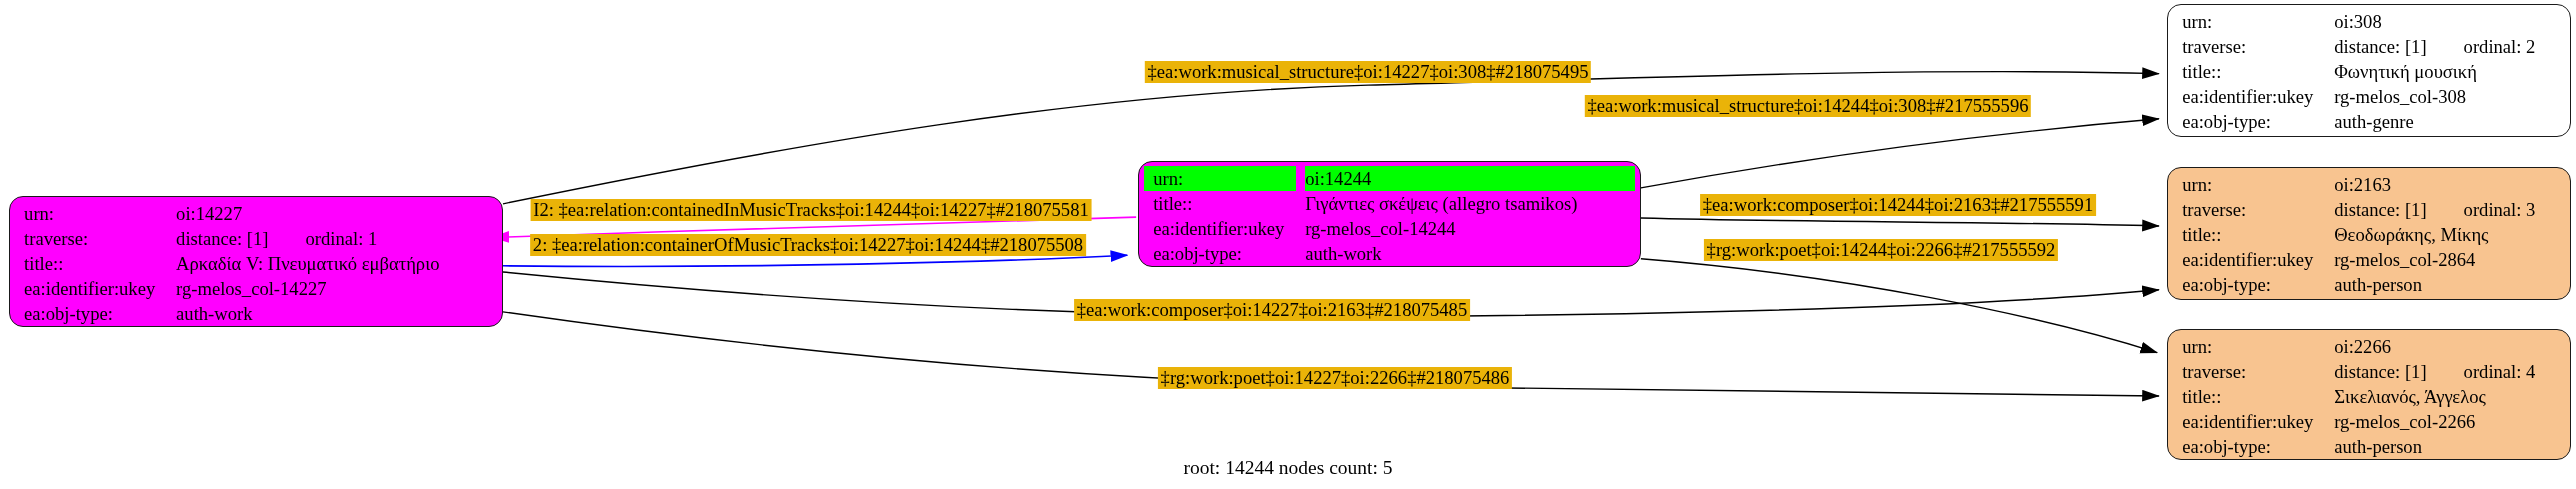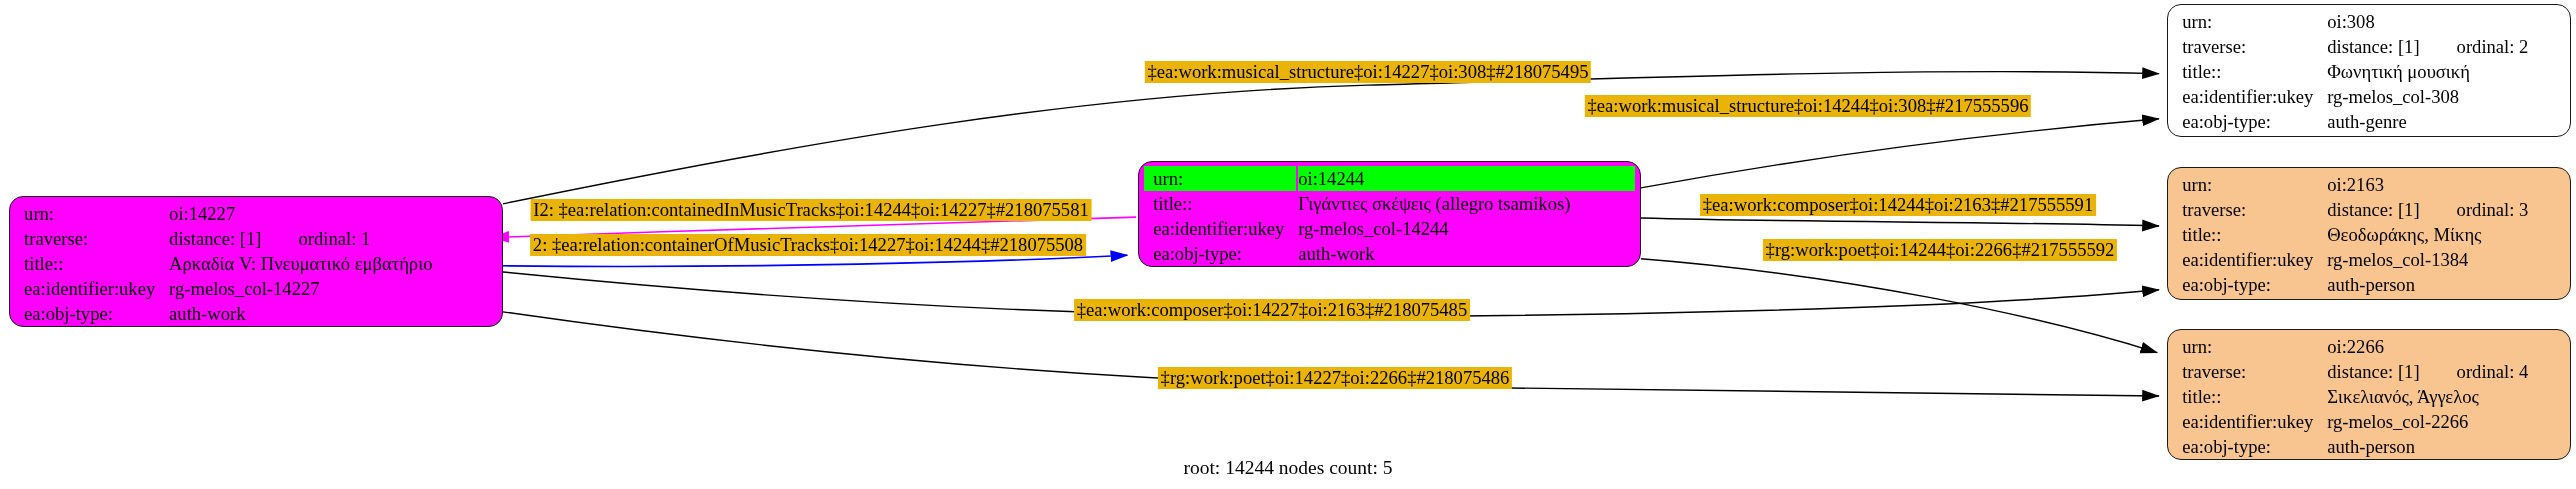--- a/index.html
+++ b/index.html
@@ -16,21 +16,21 @@
     border:1.8px solid #1a1a1a;
     border-radius:14px;
     box-sizing:border-box;
     padding:3.5px 0;
     font-size:18.6px;
     color:#000000;
   }
   .node.work{background:#ff00ff;}
   .node.genre{background:#ffffff;}
   .node.person{background:#f8c490;}
-  .row{display:flex;gap:2px;margin:0 5.3px;line-height:25px;}
+  .row{display:flex;gap:9px;margin:0 5.3px;line-height:25px;}
   .row .k{flex:0 0 143px;padding-left:8.9px;white-space:nowrap;}
   .row .v{flex:1;white-space:nowrap;}
   .row .v2{margin-left:37px;}
   .hl{background:#00ff00;}
   .elabel{
     position:absolute;
     transform:translate(-50%,-50%);
     white-space:nowrap;
     font-size:18.6px;
     line-height:22px;
@@ -73,21 +73,21 @@
     <path d="M1853,292 C2080,310 2300,355 2436,398" fill="none" stroke-width="1.6" marker-end="url(#arrBlack)" stroke="#000000"></path>
     <path d="M568,307 C1000,350 1300,359 1627,357 C2030,353 2280,342 2438,327" fill="none" stroke-width="1.6" marker-end="url(#arrBlack)" stroke="#000000"></path>
     <path d="M568,352 C950,407 1300,434 1627,437 C2000,441 2260,444 2438,447" fill="none" stroke-width="1.6" marker-end="url(#arrBlack)" stroke="#000000"></path>
   </svg>
 
   <div class="elabel" style="left:1368px;top:72px">‡ea:work:musical_structure‡oi:14227‡oi:308‡#218075495</div>
   <div class="elabel" style="left:1808px;top:106px">‡ea:work:musical_structure‡oi:14244‡oi:308‡#217555596</div>
   <div class="elabel" style="left:811px;top:210px">I2: ‡ea:relation:containedInMusicTracks‡oi:14244‡oi:14227‡#218075581</div>
   <div class="elabel" style="left:808px;top:245px">2: ‡ea:relation:containerOfMusicTracks‡oi:14227‡oi:14244‡#218075508</div>
   <div class="elabel" style="left:1898px;top:205px">‡ea:work:composer‡oi:14244‡oi:2163‡#217555591</div>
-  <div class="elabel" style="left:1940px;top:250px">‡rg:work:poet‡oi:14244‡oi:2266‡#217555592</div>
+  <div class="elabel" style="left:1881px;top:250px">‡rg:work:poet‡oi:14244‡oi:2266‡#217555592</div>
   <div class="elabel" style="left:1272px;top:310px">‡ea:work:composer‡oi:14227‡oi:2163‡#218075485</div>
   <div class="elabel" style="left:1335px;top:378px">‡rg:work:poet‡oi:14227‡oi:2266‡#218075486</div>
 
   <div class="node work" style="left:8.9px;top:196px;width:494px;height:131px">
     <div class="row">
       <span class="k">urn:</span>
       <span class="v">oi:14227</span>
     </div>
     <div class="row">
       <span class="k">traverse:</span>
@@ -157,21 +157,21 @@
     <div class="row">
       <span class="k">traverse:</span>
       <span class="v"><span>distance: [1]</span><span class="v2">ordinal: 3</span></span>
     </div>
     <div class="row">
       <span class="k">title::</span>
       <span class="v">Θεοδωράκης, Μίκης</span>
     </div>
     <div class="row">
       <span class="k">ea:identifier:ukey</span>
-      <span class="v">rg-melos_col-1384</span>
+      <span class="v">rg-melos_col-2864</span>
     </div>
     <div class="row">
       <span class="k">ea:obj-type:</span>
       <span class="v">auth-person</span>
     </div>
   </div>
 
   <div class="node person" style="left:2167px;top:329px;width:404px;height:131px">
     <div class="row">
       <span class="k">urn:</span>

